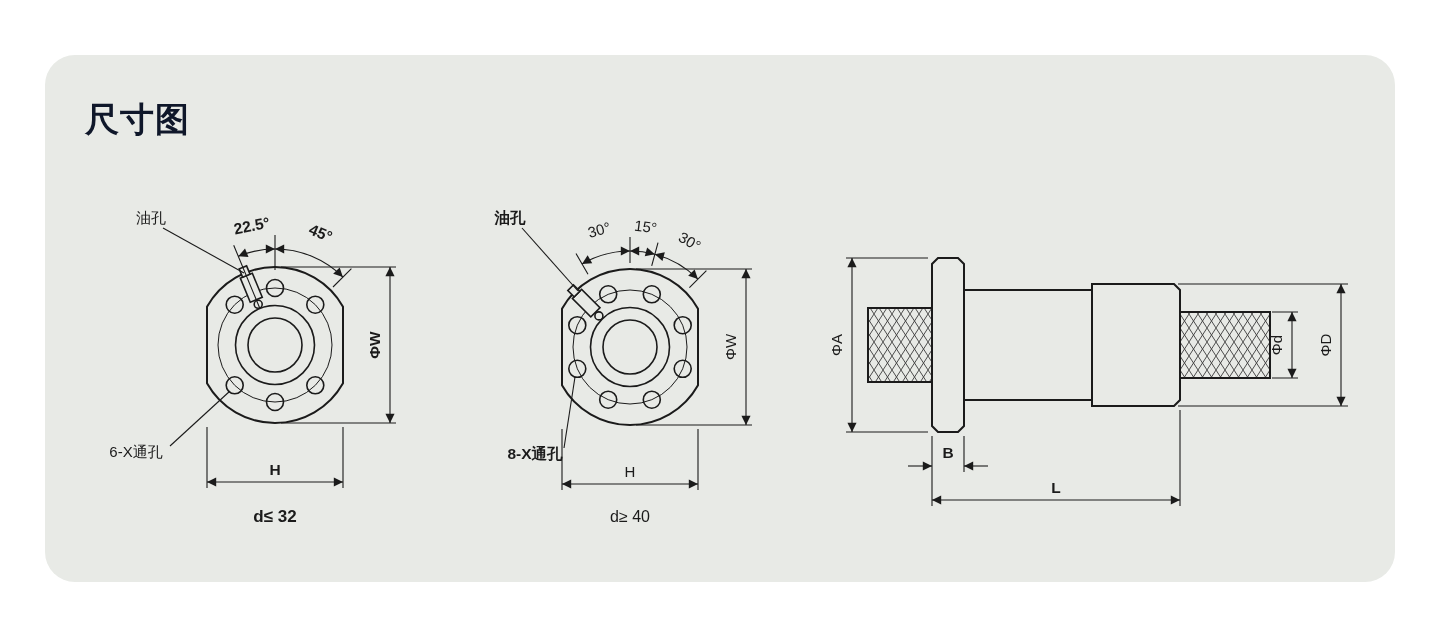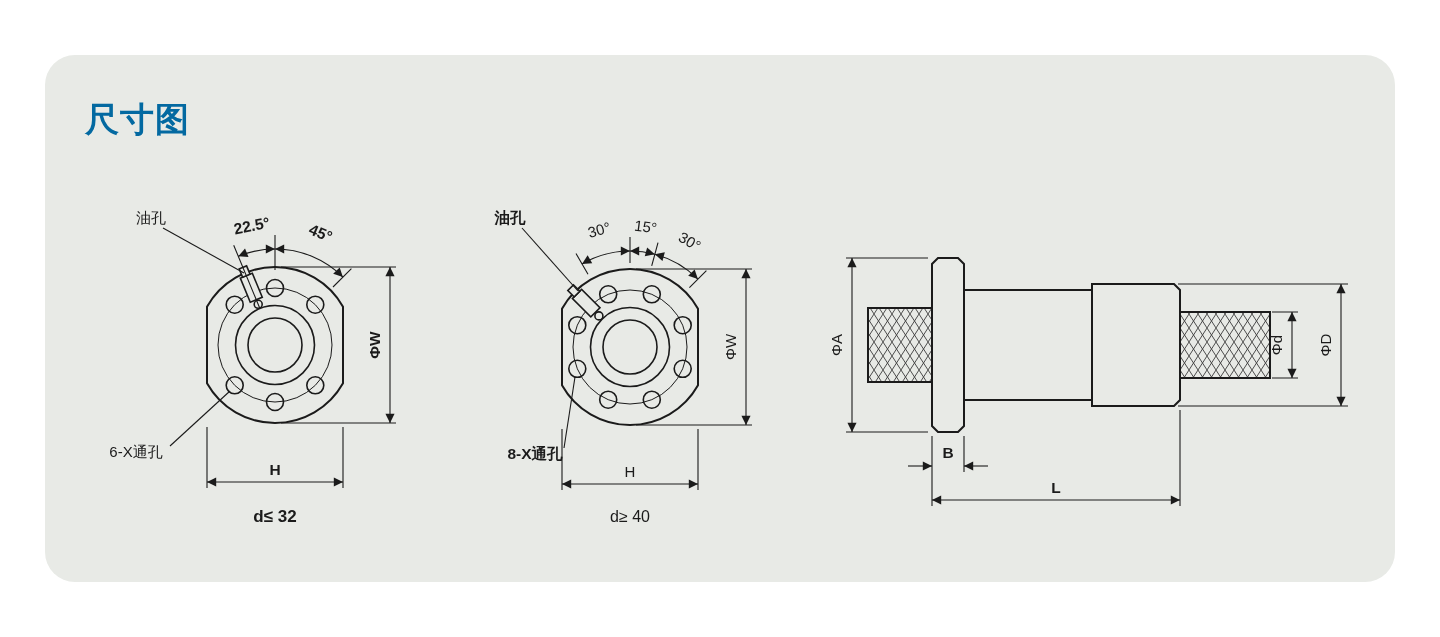--- a/index.html
+++ b/index.html
@@ -1,19 +1,19 @@
 <!DOCTYPE html>
 <html><head>
 <meta charset="utf-8">
 <style>
   html,body{margin:0;padding:0;background:#ffffff;width:1440px;height:637px;overflow:hidden;
     font-family:"Liberation Sans",sans-serif;}
   .panel{position:absolute;left:45px;top:55px;width:1350px;height:527px;
     background:#e8eae6;border-radius:30px;}
-  .title{position:absolute;left:40px;top:42px;margin:0;font-size:34px;font-weight:700;color:#0369a1;
+  .title{position:absolute;left:40px;top:42px;margin:0;font-size:34px;font-weight:700;color:#0f172a;
     font-family:"Liberation Sans",sans-serif;letter-spacing:1px;}
   svg{position:absolute;overflow:visible;}
   .f1{left:15px;top:130px;}
   .f2{left:395px;top:130px;}
   .f3{left:775px;top:175px;}
   .ol{fill:none;stroke:#1b1b1b;stroke-width:2;}
   .thin{fill:none;stroke:#1b1b1b;stroke-width:1;}
   .hole{fill:none;stroke:#1b1b1b;stroke-width:1.6;}
   .dim{fill:none;stroke:#1b1b1b;stroke-width:1.1;}
   .fit{fill:#e8eae6;stroke:#1b1b1b;stroke-width:1.6;}

